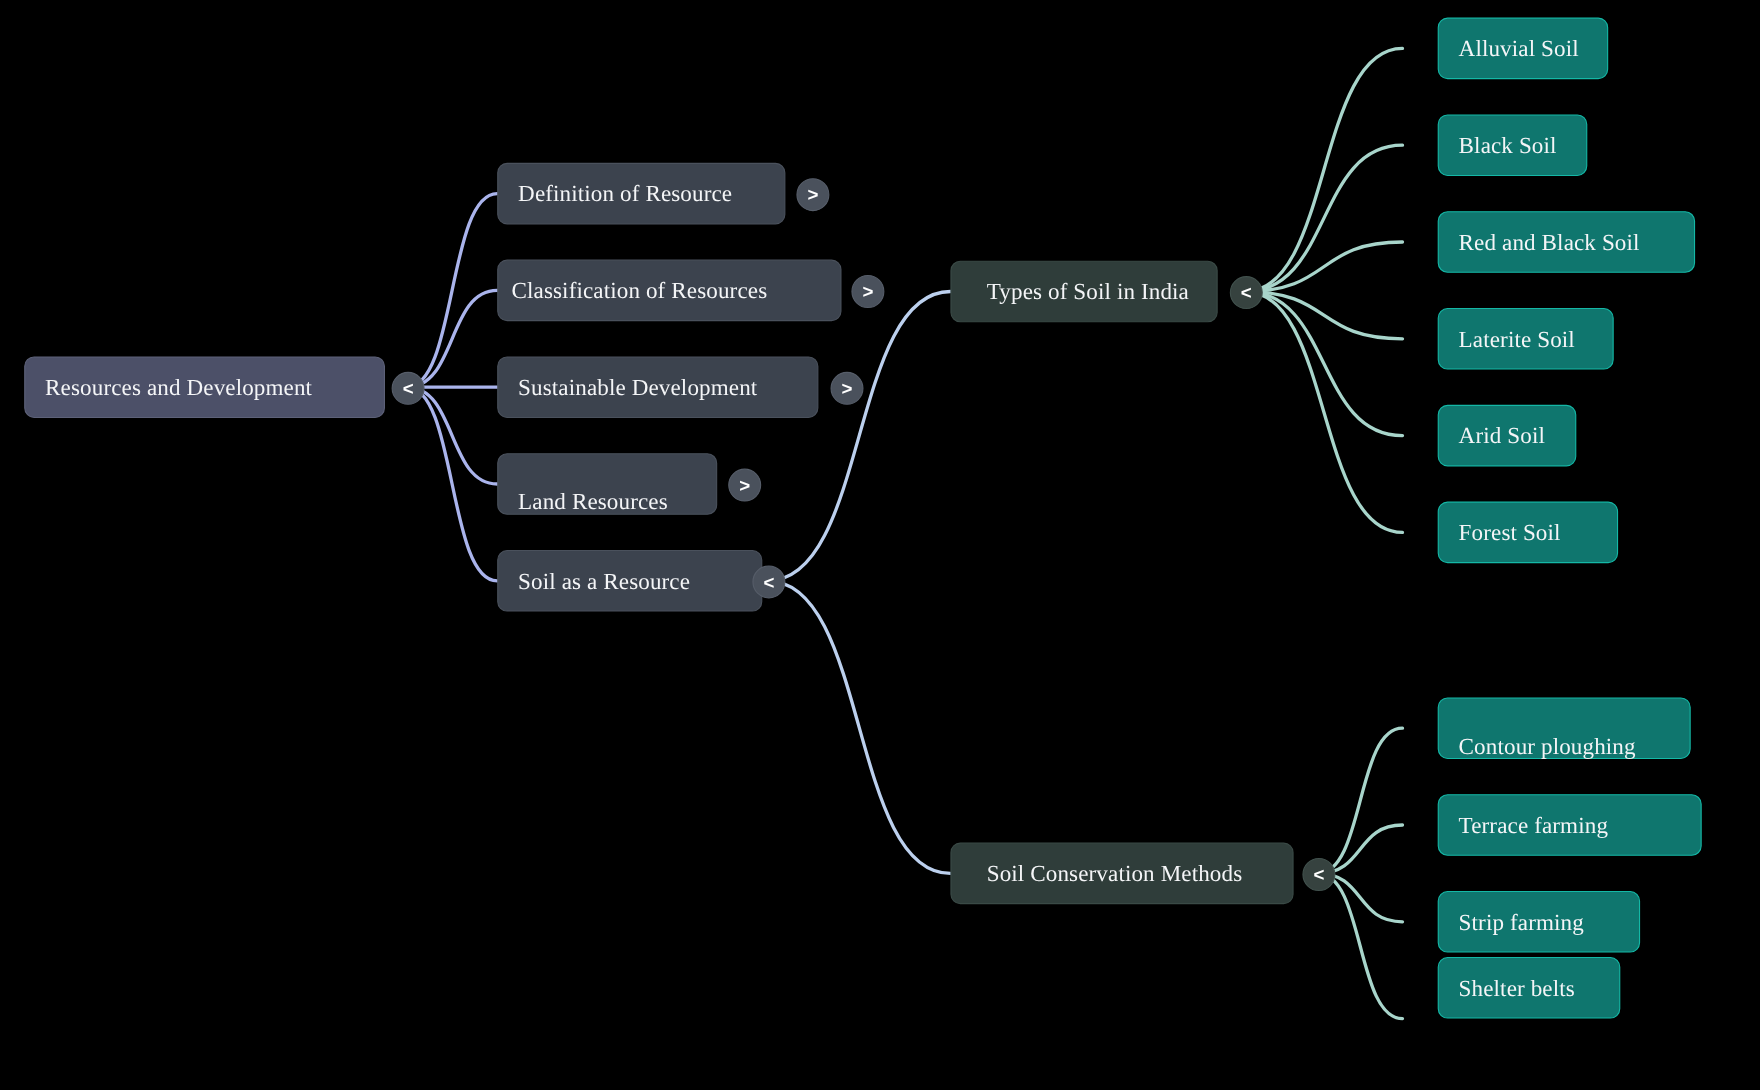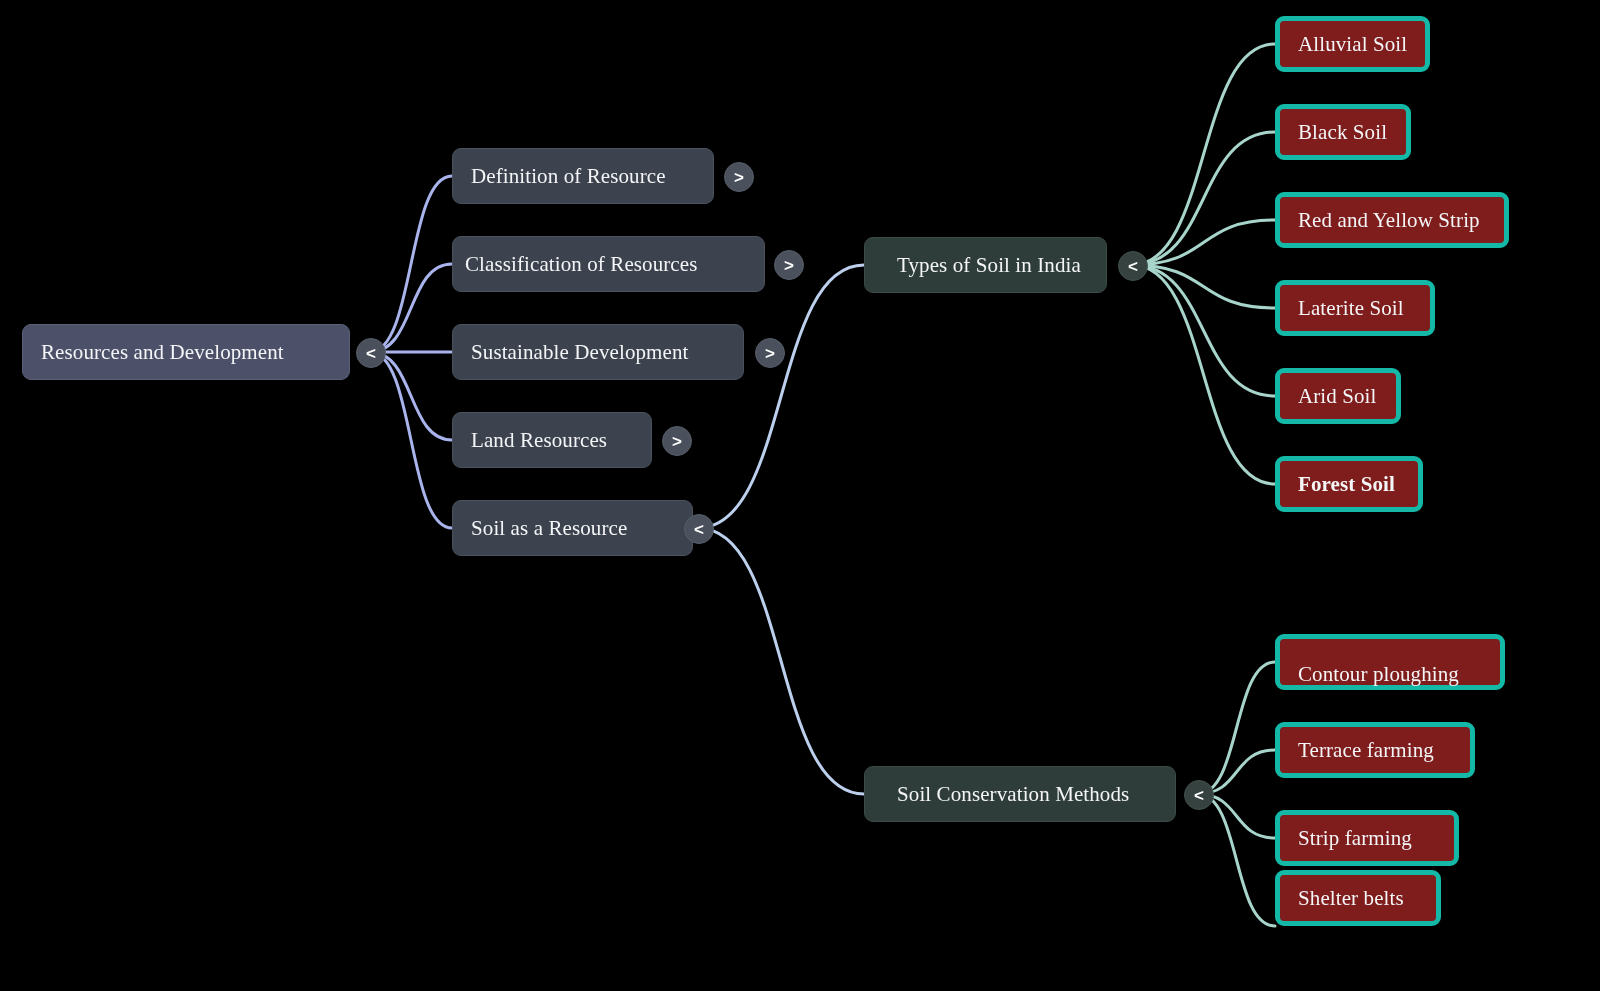--- a/index.html
+++ b/index.html
@@ -48,22 +48,23 @@
   .node.branch {
     background: #3c434e;
     border: 1px solid #4a515c;
   }
   .node.mid {
     background: #2f3d3a;
     border: 1px solid #3a4a46;
     padding-left: 32px;
   }
   .node.leaf {
-    background: #7f1d1d;
-    border: 5px solid #14b8a6;
+    background: #0f766e;
+    border: 1px solid #14b8a6;
+    margin-left: 32px;
   }
   .toggle {
     position: absolute;
     width: 28px;
     height: 28px;
     border-radius: 50%;
     display: flex;
     align-items: center;
     justify-content: center;
     color: #ffffff;
@@ -115,21 +116,21 @@
       </div>
       <div class="toggle slate" style="left: 724px; top: 162px;">&gt;</div>
       <div class="node branch" style="left: 452px; top: 236px; width: 313px; height: 56px; padding-left: 12px;">
         <span>Classification of Resources</span>
       </div>
       <div class="toggle slate" style="left: 774px; top: 250px;">&gt;</div>
       <div class="node branch" style="left: 452px; top: 324px; width: 292px; height: 56px;">
         <span>Sustainable Development</span>
       </div>
       <div class="toggle slate" style="left: 755px; top: 338px;">&gt;</div>
-      <div class="node branch" style="left: 452px; top: 412px; width: 200px; height: 56px;">
+      <div class="node branch" style="left: 452px; top: 412px; width: 200px; height: 56px; align-items: flex-end;">
         <span>Land Resources</span>
       </div>
       <div class="toggle slate" style="left: 662px; top: 426px;">&gt;</div>
       <div class="node branch" style="left: 452px; top: 500px; width: 241px; height: 56px;">
         <span>Soil as a Resource</span>
       </div>
       <div class="toggle slate" style="left: 684px; top: 514px;">&lt;</div>
       <div class="node mid" style="left: 864px; top: 237px; width: 243px; height: 56px;">
         <span>Types of Soil in India</span>
       </div>
@@ -138,35 +139,35 @@
         <span>Soil Conservation Methods</span>
       </div>
       <div class="toggle green" style="left: 1184px; top: 780px;">&lt;</div>
       <div class="node leaf" style="left: 1275px; top: 16px; width: 155px; height: 56px;">
         <span>Alluvial Soil</span>
       </div>
       <div class="node leaf" style="left: 1275px; top: 104px; width: 136px; height: 56px;">
         <span>Black Soil</span>
       </div>
       <div class="node leaf" style="left: 1275px; top: 192px; width: 234px; height: 56px;">
-        <span>Red and Yellow Strip</span>
+        <span>Red and Black Soil</span>
       </div>
       <div class="node leaf" style="left: 1275px; top: 280px; width: 160px; height: 56px;">
         <span>Laterite Soil</span>
       </div>
       <div class="node leaf" style="left: 1275px; top: 368px; width: 126px; height: 56px;">
         <span>Arid Soil</span>
       </div>
-      <div class="node leaf" style="left: 1275px; top: 456px; width: 148px; height: 56px; font-weight: bold;">
+      <div class="node leaf" style="left: 1275px; top: 456px; width: 164px; height: 56px;">
         <span>Forest Soil</span>
       </div>
       <div class="node leaf" style="left: 1275px; top: 634px; width: 230px; height: 56px; align-items: flex-end;">
         <span>Contour ploughing</span>
       </div>
-      <div class="node leaf" style="left: 1275px; top: 722px; width: 200px; height: 56px;">
+      <div class="node leaf" style="left: 1275px; top: 722px; width: 240px; height: 56px;">
         <span>Terrace farming</span>
       </div>
       <div class="node leaf" style="left: 1275px; top: 810px; width: 184px; height: 56px;">
         <span>Strip farming</span>
       </div>
       <div class="node leaf" style="left: 1275px; top: 870px; width: 166px; height: 56px;">
         <span>Shelter belts</span>
       </div>
     </div>
 </div>

